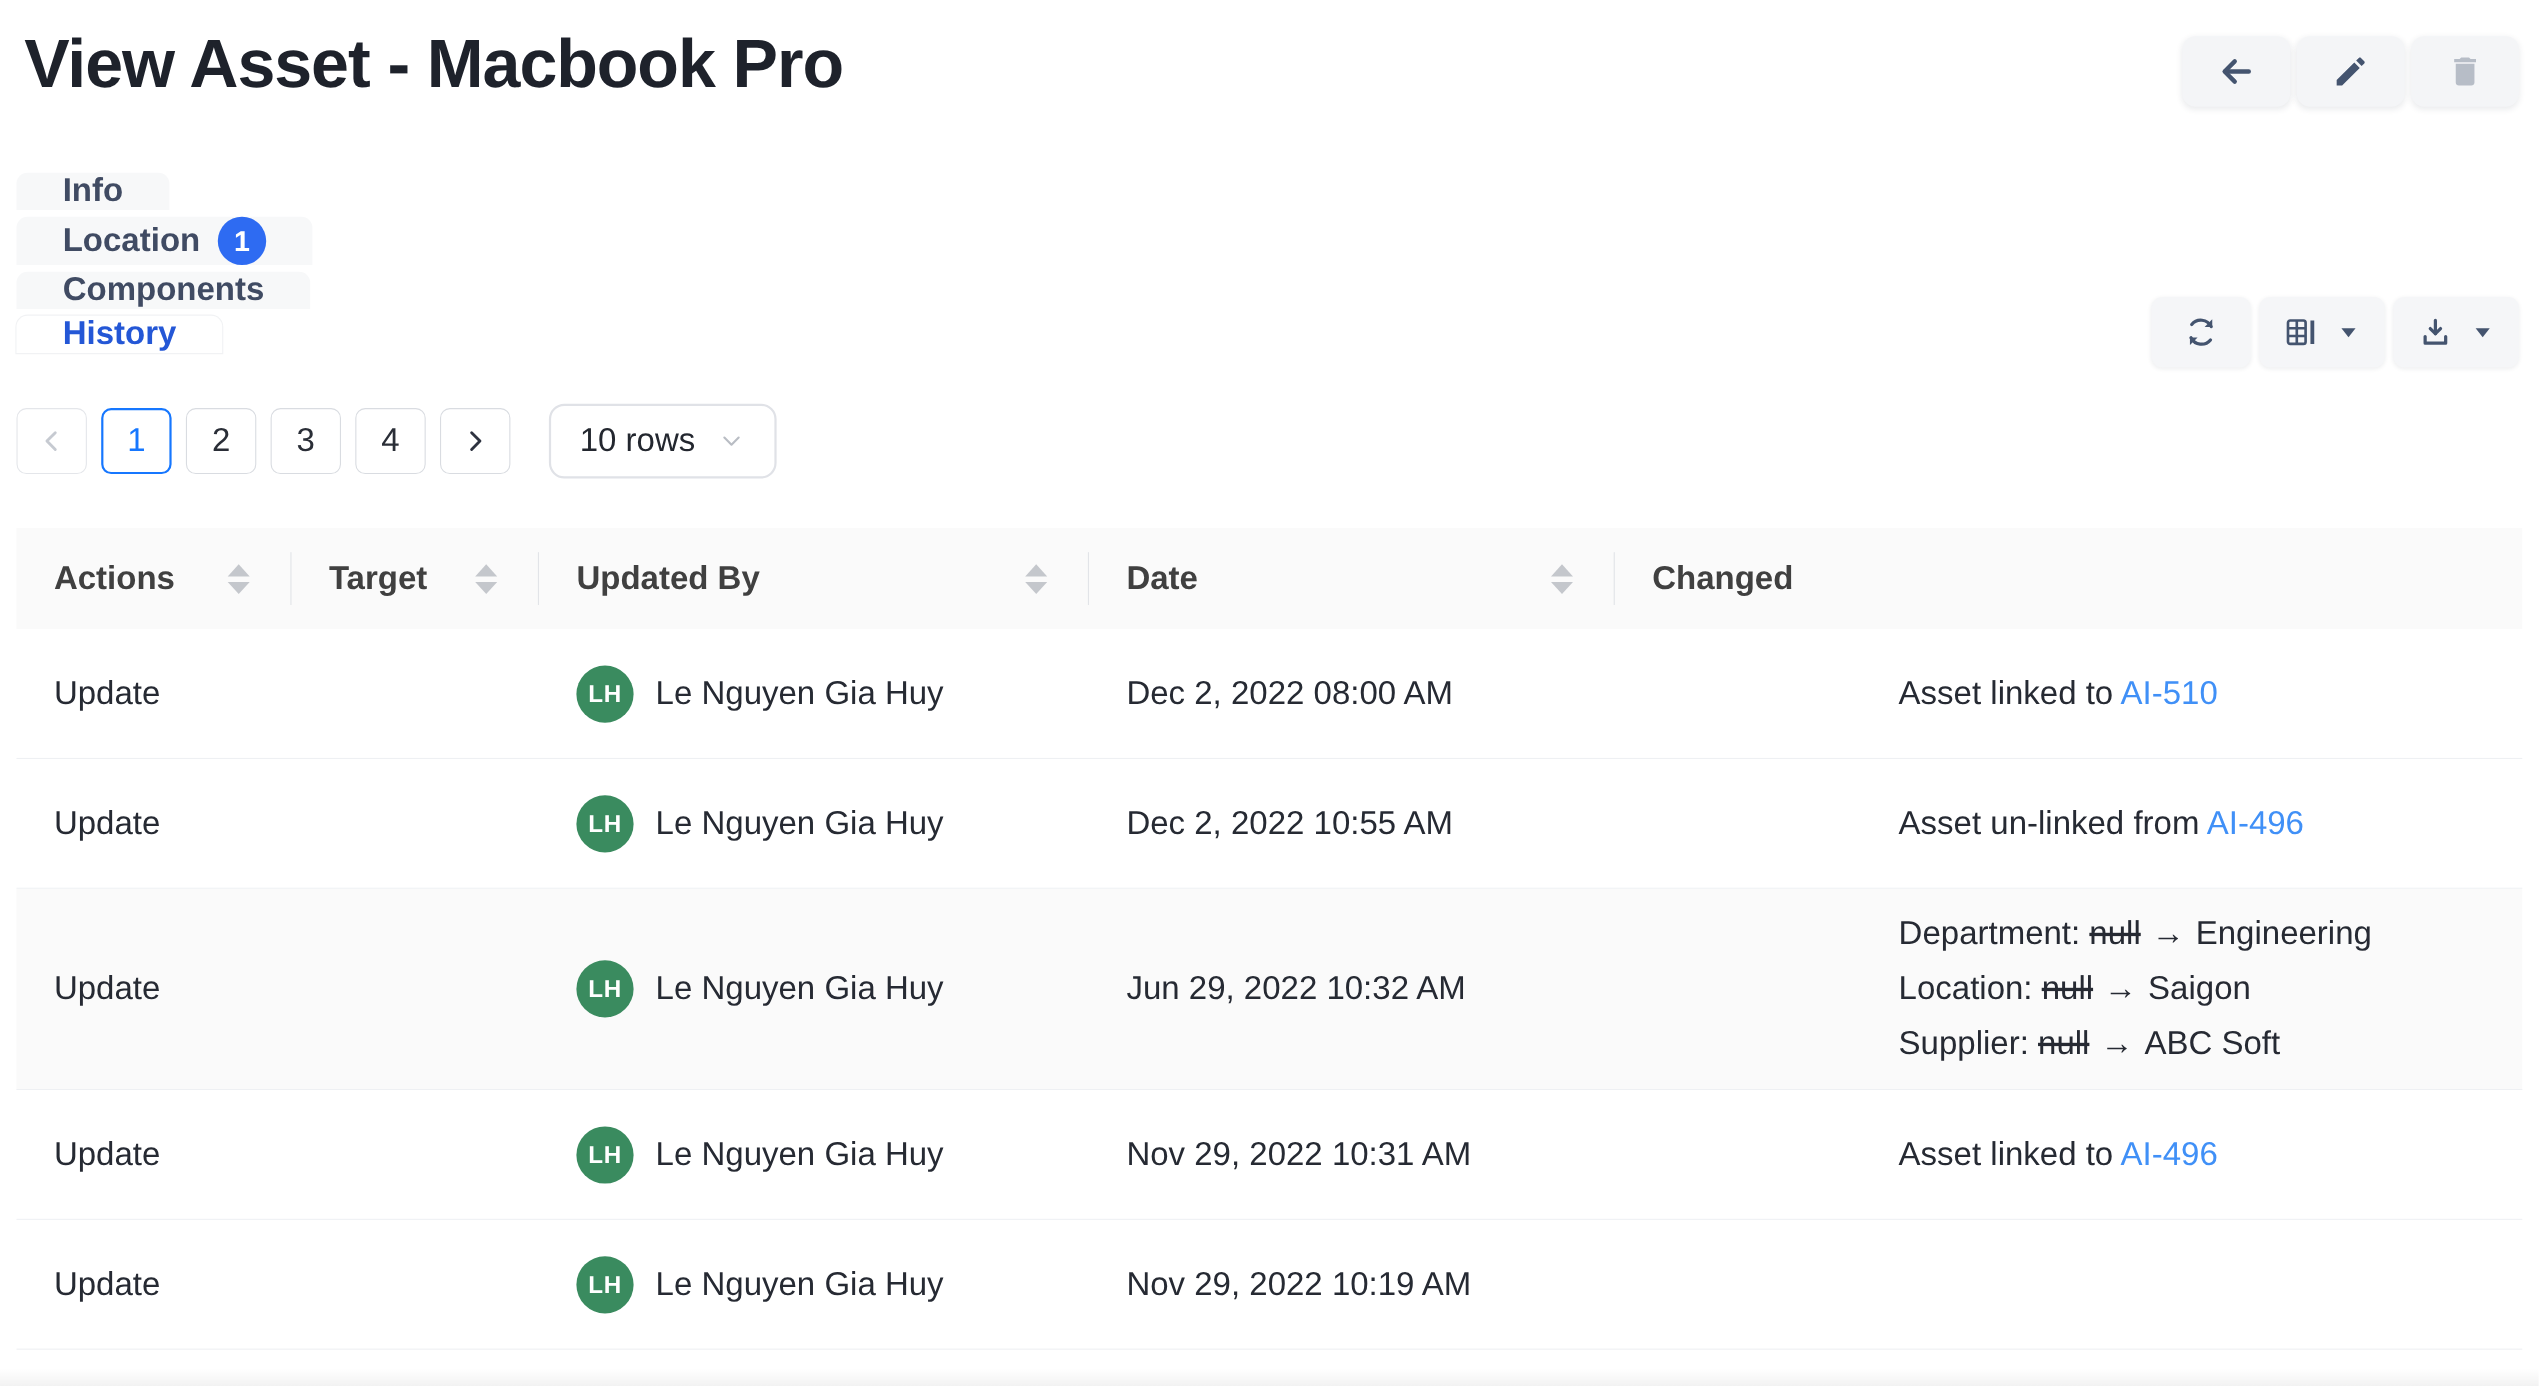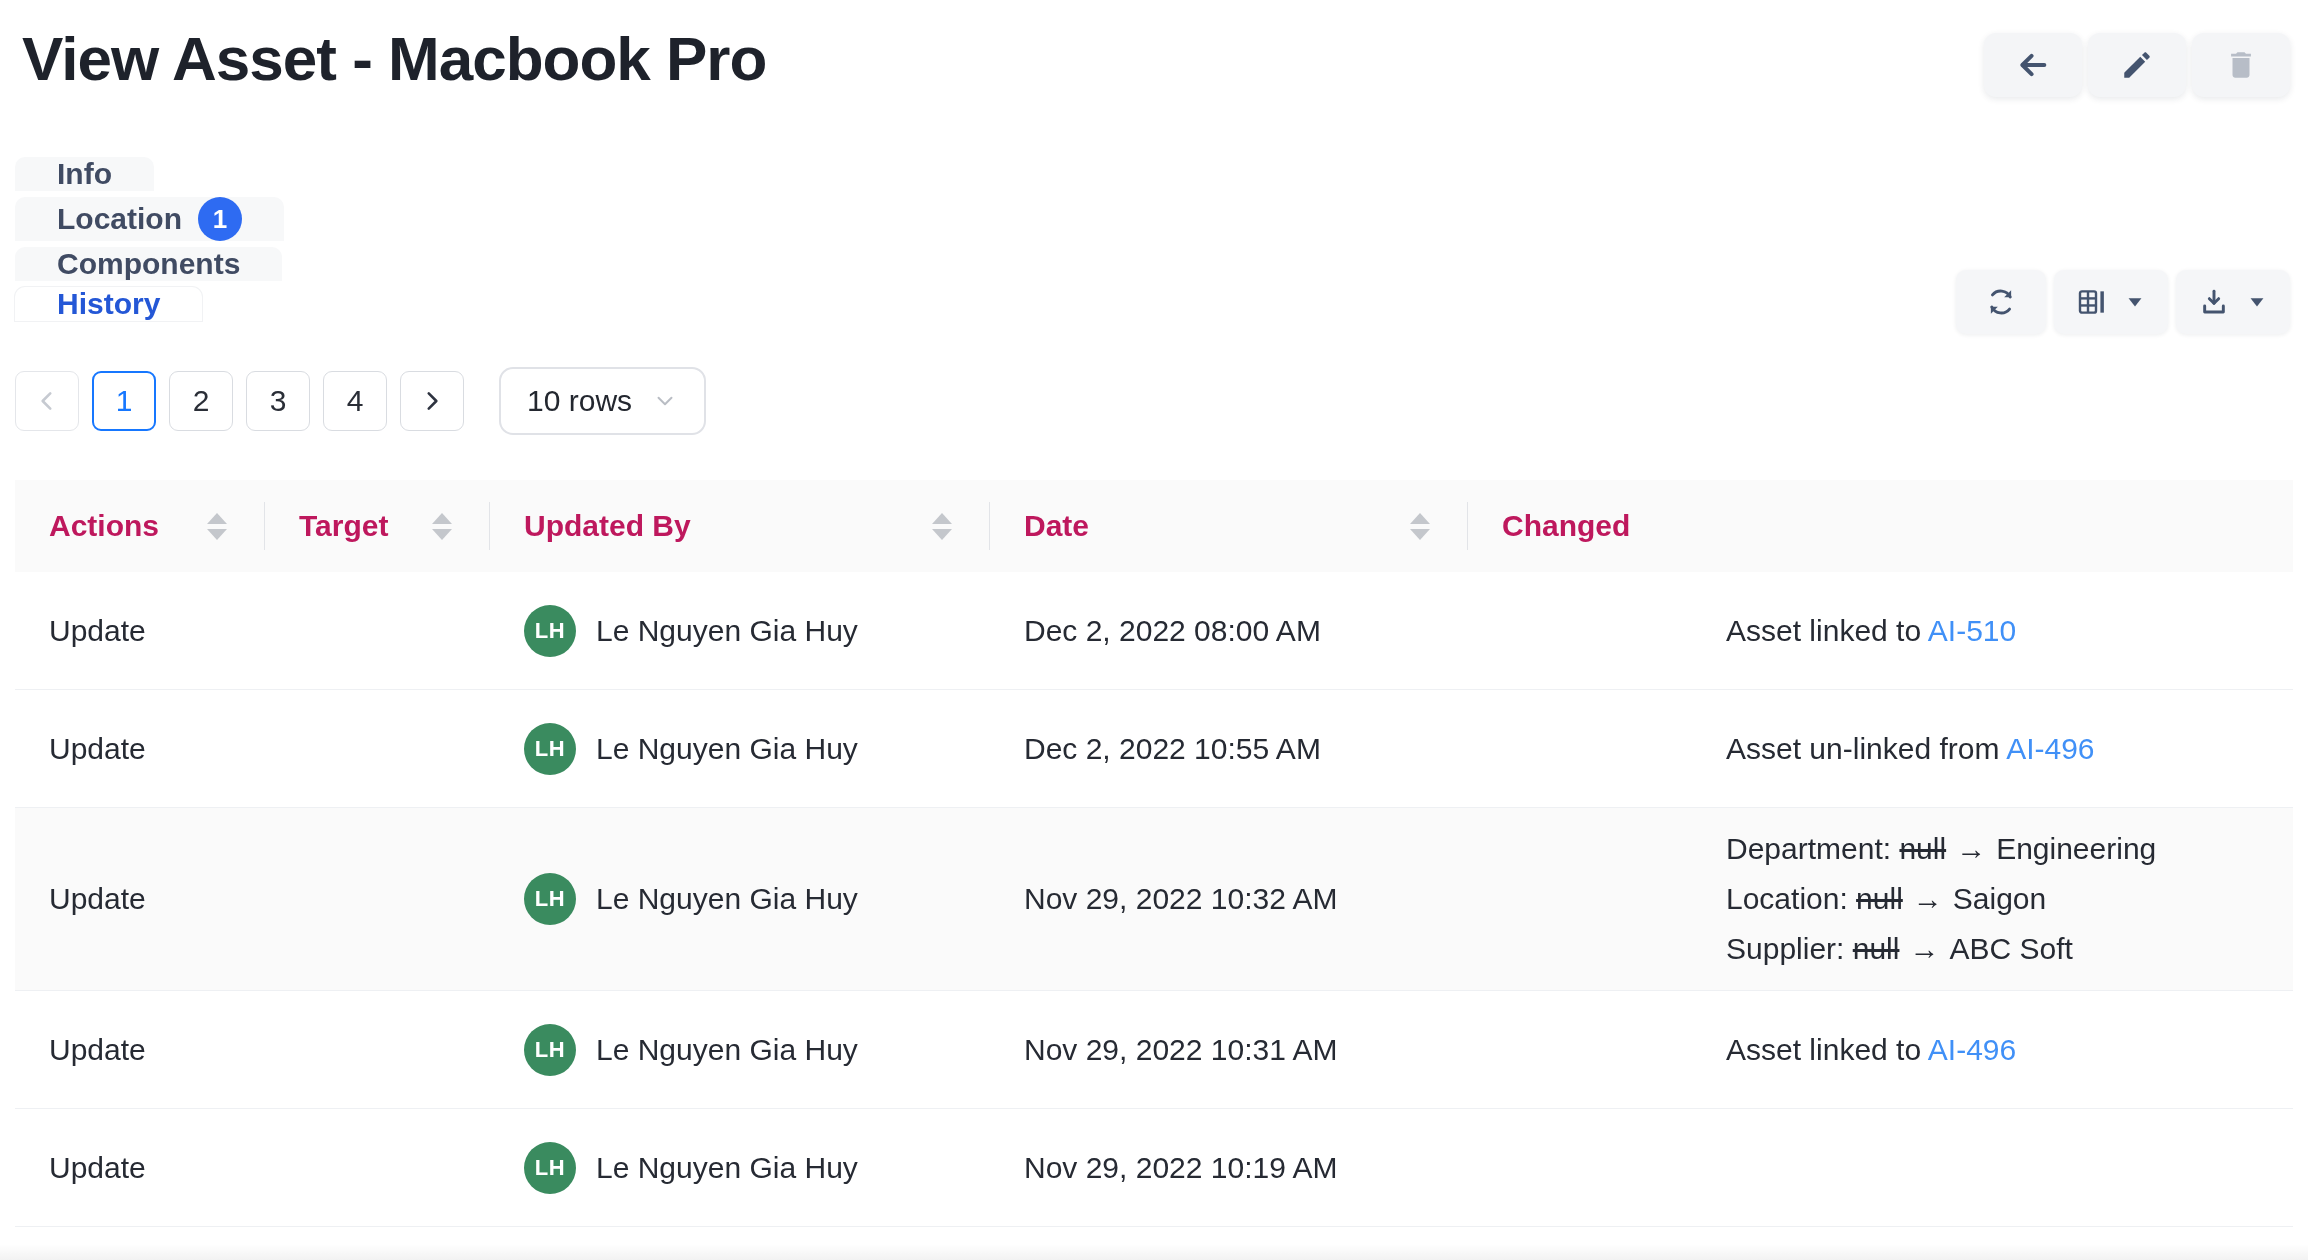--- a/index.html
+++ b/index.html
@@ -81,21 +81,21 @@
     font-size: 30px; color: #23272f;
   }
   .rows-select svg { width: 26px; height: 26px; color: #b9bdc4; }
 
   
   .table { margin: 45px 15px 0 15px; }
   .thead { display: flex; align-items: stretch; background: #fafafa; height: 92px; }
   .th {
     display: flex; align-items: center; justify-content: space-between;
     padding: 0 38px 0 34px; position: relative;
-    font-size: 30px; font-weight: 600; color: #be185d;
+    font-size: 30px; font-weight: 600; color: #404040;
   }
   .th.divided::after { content: ""; position: absolute; right: 0; top: 22px; bottom: 22px; width: 1px; background: #e2e4e8; }
   .sorter { display: flex; flex-direction: column; align-items: center; gap: 5px; }
   .sorter .up { width: 0; height: 0; border-left: 10px solid transparent; border-right: 10px solid transparent; border-bottom: 11px solid #c4c7cc; }
   .sorter .down { width: 0; height: 0; border-left: 10px solid transparent; border-right: 10px solid transparent; border-top: 11px solid #c4c7cc; }
 
   .tr { display: flex; align-items: center; min-height: 118px; border-bottom: 1px solid #eef0f3; background: #fff; }
   .tr.highlighted { background: #fafafa; }
   .td { padding: 0 38px 0 34px; font-size: 30px; color: #262a33; }
   .c0 { width: 250px; flex: none; }
@@ -282,21 +282,21 @@
           <div class="changed-line"><span>Asset un-linked from </span><a class="asset-link">AI-496</a></div>
         </div>
       </div>
       <div class="tr highlighted">
         <div class="td c0">Update</div>
         <div class="td c1"></div>
         <div class="td c2 user-cell">
           <span class="avatar">LH</span>
           <span>Le Nguyen Gia Huy</span>
         </div>
-        <div class="td c3">Nov 29, 2022 10:32 AM</div>
+        <div class="td c3">Jun 29, 2022 10:32 AM</div>
         <div class="td c4"></div>
         <div class="td c5 changed-cell">
           <div class="changed-line"><span>Department: </span><span class="old-val">null</span><span class="arrow">→</span><span>Engineering</span></div>
           <div class="changed-line"><span>Location: </span><span class="old-val">null</span><span class="arrow">→</span><span>Saigon</span></div>
           <div class="changed-line"><span>Supplier: </span><span class="old-val">null</span><span class="arrow">→</span><span>ABC Soft</span></div>
         </div>
       </div>
       <div class="tr">
         <div class="td c0">Update</div>
         <div class="td c1"></div>

